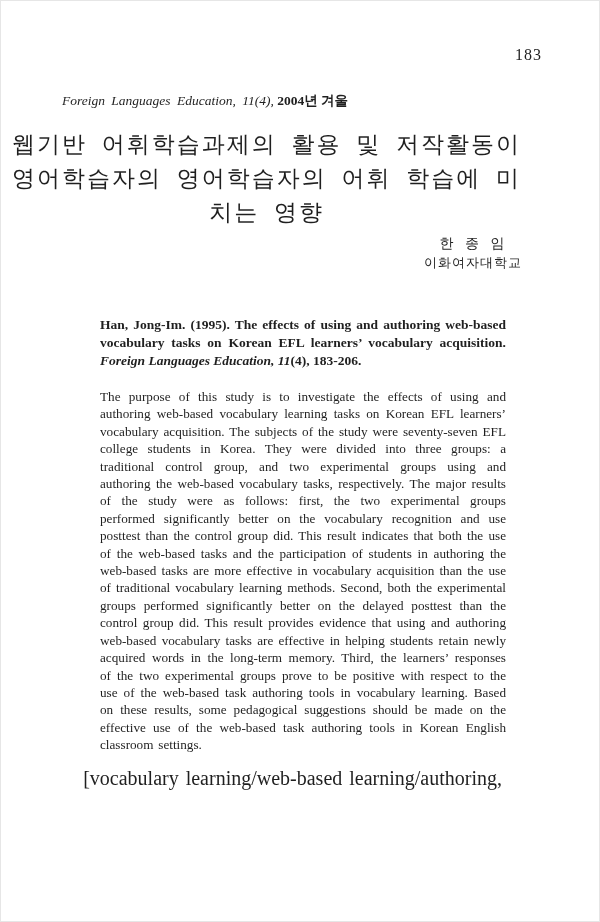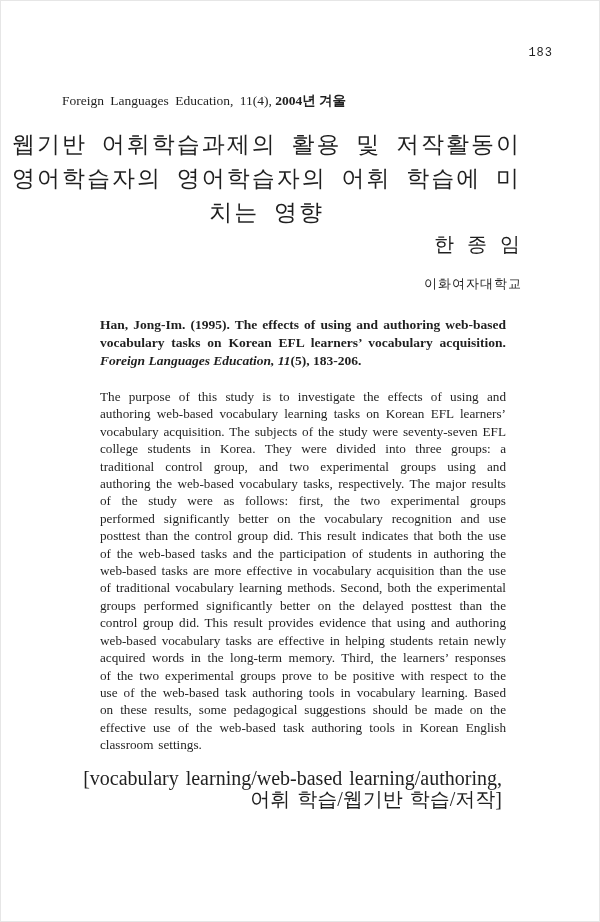--- a/index.html
+++ b/index.html
@@ -13,33 +13,33 @@
     height: 922px;
     background: #ffffff;
     box-shadow: inset 0 0 0 1px #e6e6e6;
     font-family: "Liberation Serif", "DejaVu Serif", serif;
     color: #1f1f1f;
     overflow: hidden;
   }
   .page-number {
     position: absolute;
     top: 46px;
-    right: 47px;
-    font-size: 12px;
+    right: 58px;
+    font-size: 16px;
     letter-spacing: 1px;
-    font-family: Liberation Mono, monospace;
   }
   .journal-line {
     position: absolute;
     top: 92px;
     left: 62px;
     font-size: 13.5px;
     white-space: nowrap;
   }
   .journal-line .jitalic {
+    font-style: italic;
     word-spacing: 3px;
   }
   .journal-line .jseason {
     font-style: normal;
     font-weight: bold;
   }
   .title-block {
     position: absolute;
     top: 128px;
     left: 0;
@@ -51,27 +51,28 @@
     word-spacing: 7px;
     font-weight: 500;
   }
   .author-block {
     position: absolute;
     top: 234px;
     right: 78px;
     text-align: right;
   }
   .author-name {
-    font-size: 20px;
+    font-size: 14px;
     line-height: 20px;
     letter-spacing: 2px;
     word-spacing: 4px;
+    text-align: center;
   }
   .author-affiliation {
-    margin-top: 21px;
+    margin-top: 0;
     font-size: 13px;
     line-height: 17px;
     letter-spacing: 1px;
   }
   .citation-block {
     position: absolute;
     top: 316px;
     left: 100px;
     width: 406px;
     font-size: 13.5px;
@@ -119,23 +120,22 @@
     <div>웹기반 어휘학습과제의 활용 및 저작활동이</div>
     <div>영어학습자의 영어학습자의 어휘 학습에 미치는 영향</div>
   </div>
 
   <div class="author-block">
     <div class="author-name">한 종 임</div>
     <div class="author-affiliation">이화여자대학교</div>
   </div>
 
   <div class="citation-block">
-    <span class="cit-main">Han, Jong-Im. (1995). The effects of using and authoring web-based vocabulary tasks on Korean EFL learners’ vocabulary acquisition. </span><span class="cit-journal">Foreign Languages Education, 11</span><span class="cit-tail">(5), 183-206.</span>
+    <span class="cit-main">Han, Jong-Im. (1995). The effects of using and authoring web-based vocabulary tasks on Korean EFL learners’ vocabulary acquisition. </span><span class="cit-journal">Foreign Languages Education, 11</span><span class="cit-tail">(4), 183-206.</span>
   </div>
 
   <div class="abstract-block">The purpose of this study is to investigate the effects of using and authoring web-based vocabulary learning tasks on Korean EFL learners’ vocabulary acquisition. The subjects of the study were seventy-seven EFL college students in Korea. They were divided into three groups: a traditional control group, and two experimental groups using and authoring the web-based vocabulary tasks, respectively. The major results of the study were as follows: first, the two experimental groups performed significantly better on the vocabulary recognition and use posttest than the control group did. This result indicates that both the use of the web-based tasks and the participation of students in authoring the web-based tasks are more effective in vocabulary acquisition than the use of traditional vocabulary learning methods. Second, both the experimental groups performed significantly better on the delayed posttest than the control group did. This result provides evidence that using and authoring web-based vocabulary tasks are effective in helping students retain newly acquired words in the long-term memory. Third, the learners’ responses of the two experimental groups prove to be positive with respect to the use of the web-based task authoring tools in vocabulary learning. Based on these results, some pedagogical suggestions should be made on the effective use of the web-based task authoring tools in Korean English classroom settings.</div>
 
   <div class="keywords-block">
     <div>[vocabulary learning/web-based learning/authoring,</div>
-    <div>어휘 학습/웹기반 학습/저작]</div>
   </div>
 
 </div>
 
 </body></html>

